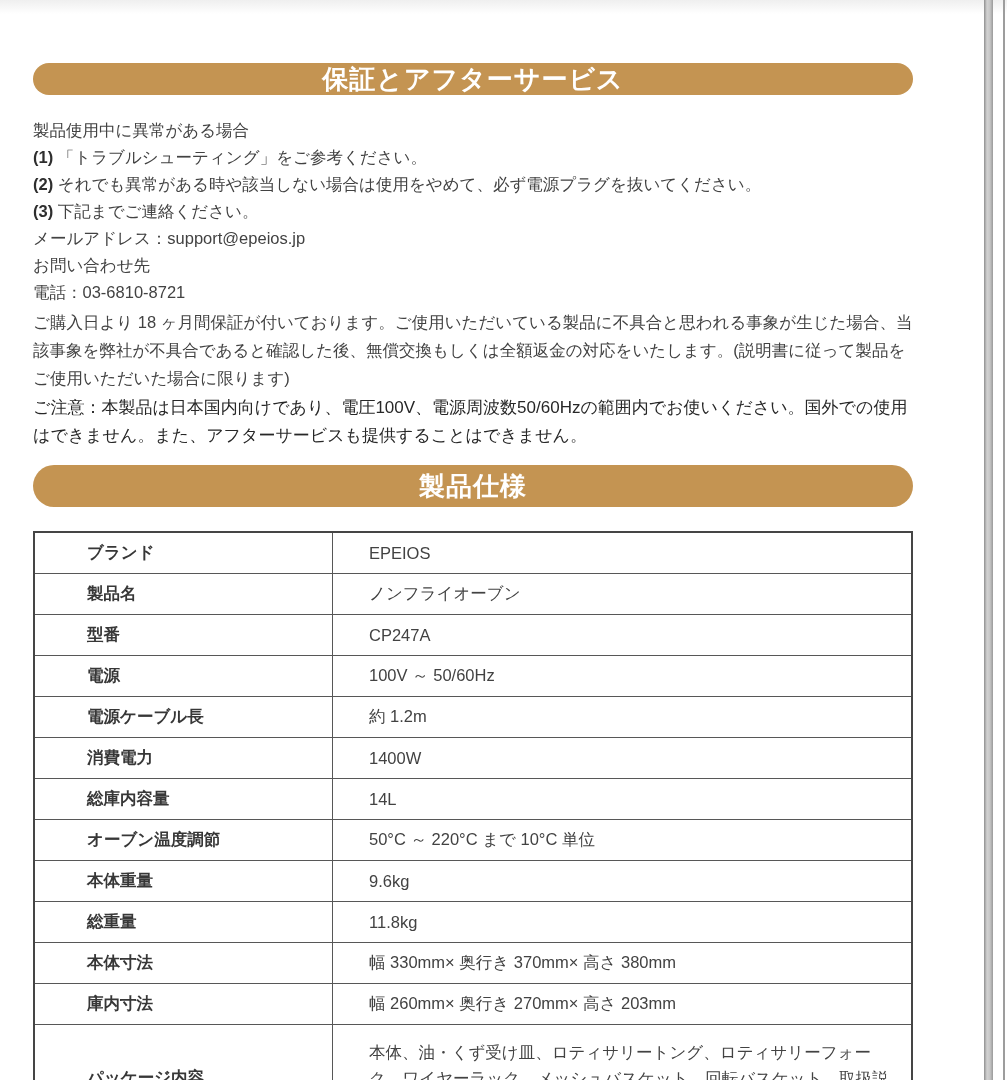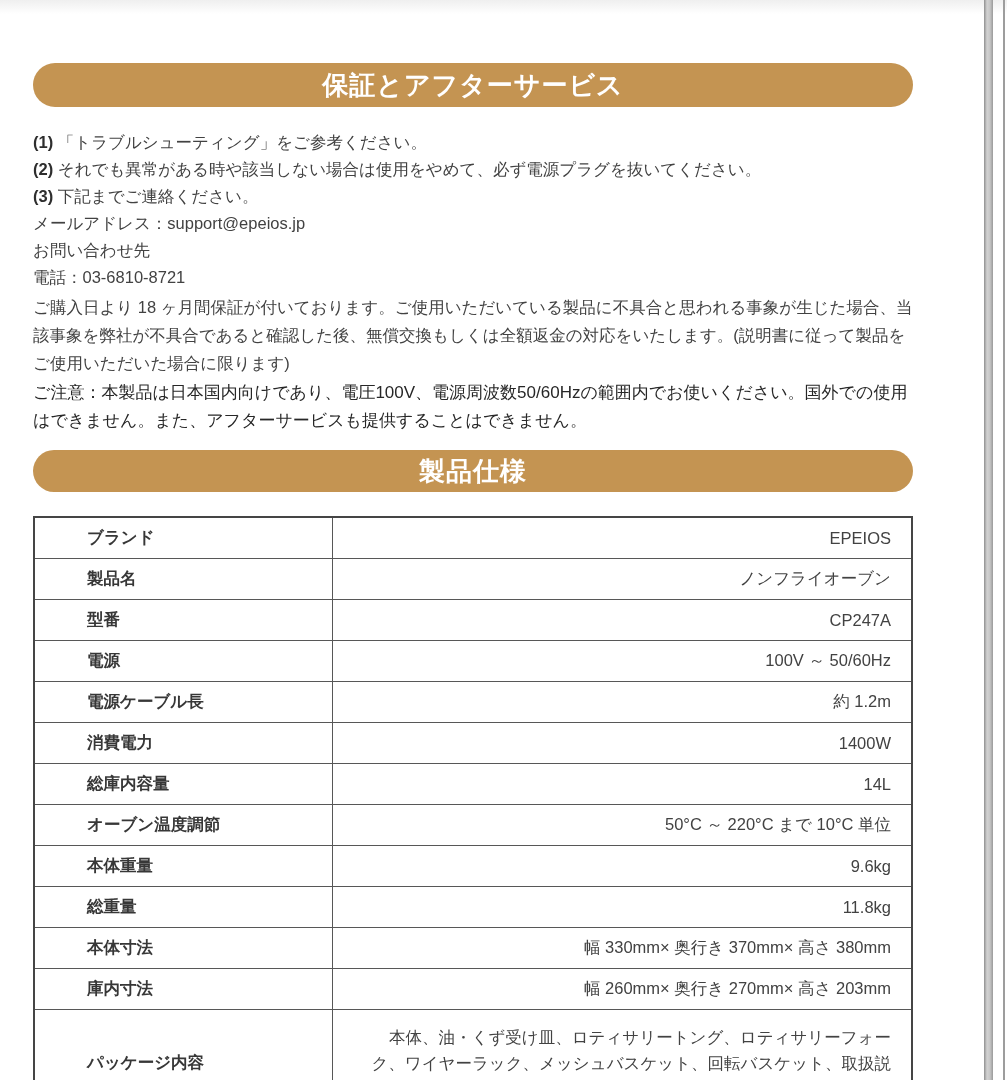--- a/index.html
+++ b/index.html
@@ -39,21 +39,21 @@
     height: 1080px;
     background: #9d9d9d;
   }
   .content {
     position: absolute;
     left: 33px;
     top: 0;
     width: 880px;
   }
   .banner {
-    height: 44px;
+    height: 32px;
     border-radius: 22px;
     background: var(--banner_gold, #c49452);
     color: var(--banner_text, #ffffff);
     font-size: 26px;
     font-weight: 700;
     letter-spacing: 1px;
     display: flex;
     align-items: center;
     justify-content: center;
   }
@@ -95,21 +95,20 @@
     width: 245px;
     padding-left: 52px;
     font-weight: 700;
     color: #373737;
     margin-top: 16px;
   }
   .spec-table td.value-cell {
     padding-left: 36px;
     padding-right: 20px;
     color: #424242;
-    text-align: right;
   }
   .spec-table tr.tall td {
     height: 86px;
   }
   .spec-table tr.tall td.value-cell {
     line-height: 26px;
     padding-top: 10px;
     padding-bottom: 10px;
   }
 </style>
@@ -118,20 +117,21 @@
 
 <div class="top-wash"></div>
 
 <div class="content">
 
   <div class="banner banner-1">
     <span>保証とアフターサービス</span>
   </div>
 
   <div class="textblock">
+    <div class="line">製品使用中に異常がある場合</div>
     <div class="line">
       <span class="step-num">(1)</span>
       <span>「トラブルシューティング」をご参考ください。</span>
     </div>
     <div class="line">
       <span class="step-num">(2)</span>
       <span>それでも異常がある時や該当しない場合は使用をやめて、必ず電源プラグを抜いてください。</span>
     </div>
     <div class="line">
       <span class="step-num">(3)</span>

